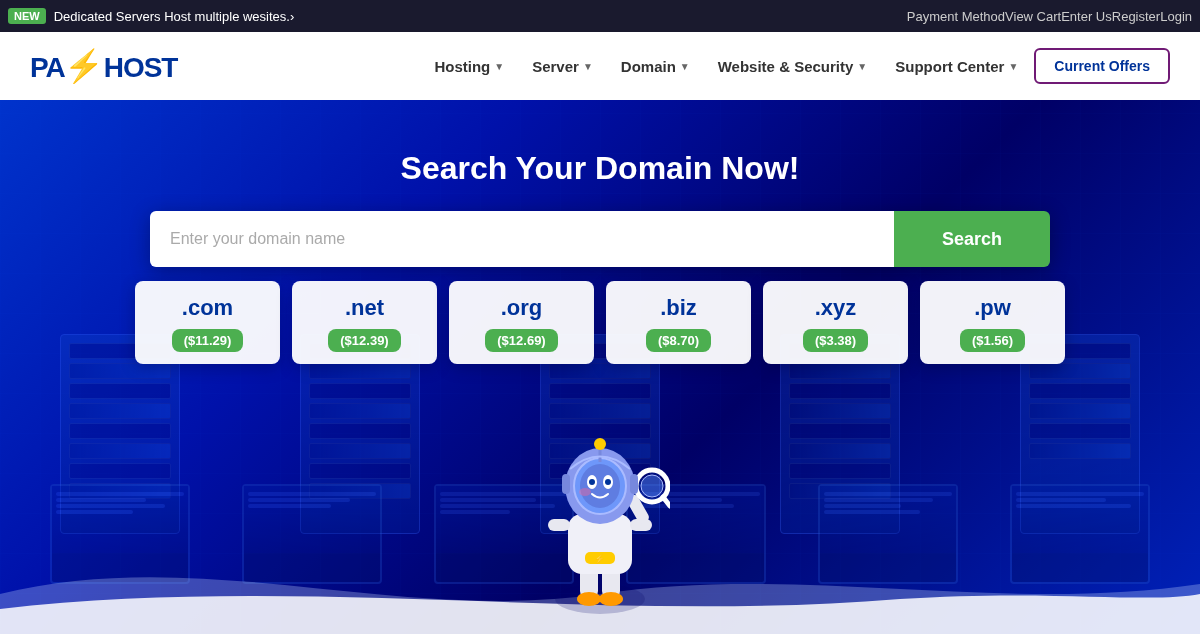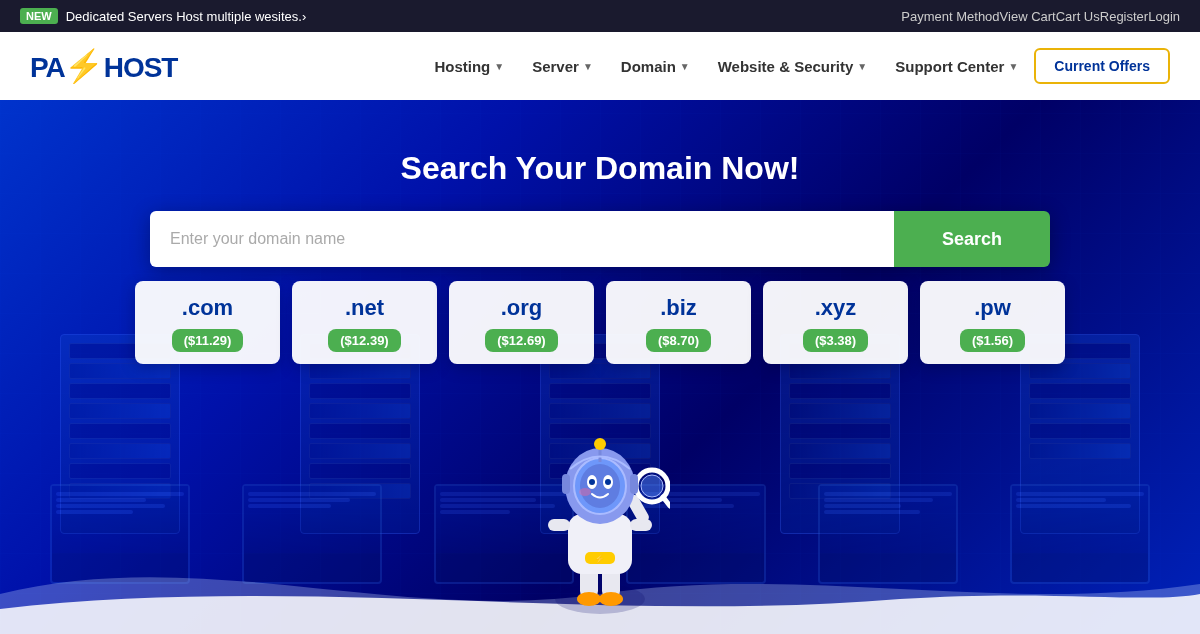--- a/index.html
+++ b/index.html
@@ -5,21 +5,21 @@
     * { margin: 0; padding: 0; box-sizing: border-box; }
     body { font-family: Arial, sans-serif; width: 1200px; height: 634px; overflow: hidden; }
 
     
     .topbar {
       background: #1a1a2e;
       color: #fff;
       display: flex;
       align-items: center;
       justify-content: space-between;
-      padding: 0 20px;
+      padding: 0 8px;
       height: 32px;
       font-size: 13px;
     }
     .topbar-left { display: flex; align-items: center; gap: 8px; }
     .new-badge {
       background: #4CAF50;
       color: #fff;
       font-size: 11px;
       font-weight: bold;
       padding: 2px 6px;
@@ -74,21 +74,21 @@
       cursor: pointer;
       border-radius: 4px;
       white-space: nowrap;
     }
     .nav-chevron {
       font-size: 10px;
       color: #666;
     }
     .current-offers-btn {
       background: transparent;
-      border: 2px solid #eab308;
+      border: 2px solid #701a75;
       color: #003399;
       padding: 8px 18px;
       border-radius: 6px;
       font-size: 14px;
       font-weight: 700;
       cursor: pointer;
       white-space: nowrap;
     }
 
     
@@ -278,21 +278,21 @@
 <body>
 
 <div class="topbar">
   <div class="topbar-left">
     <span class="new-badge">NEW</span>
     <span>Dedicated Servers Host multiple wesites.›</span>
   </div>
   <div class="topbar-right">
     <a>Payment Method</a>
     <a>View Cart</a>
-    <a>Cart Us</a>
+    <a>Enter Us</a>
     <a>Register</a>
     <a>Login</a>
   </div>
 </div>
 
 <nav class="navbar">
   <div class="logo">
     <span class="logo-text">
       <span style="color:#003399;font-size:28px;font-weight:900;">PA</span><span class="logo-slash" style="color:#f5c200;font-size:32px;font-weight:900;">⚡</span><span style="color:#003399;font-size:28px;font-weight:900;">HOST</span>
     </span>

